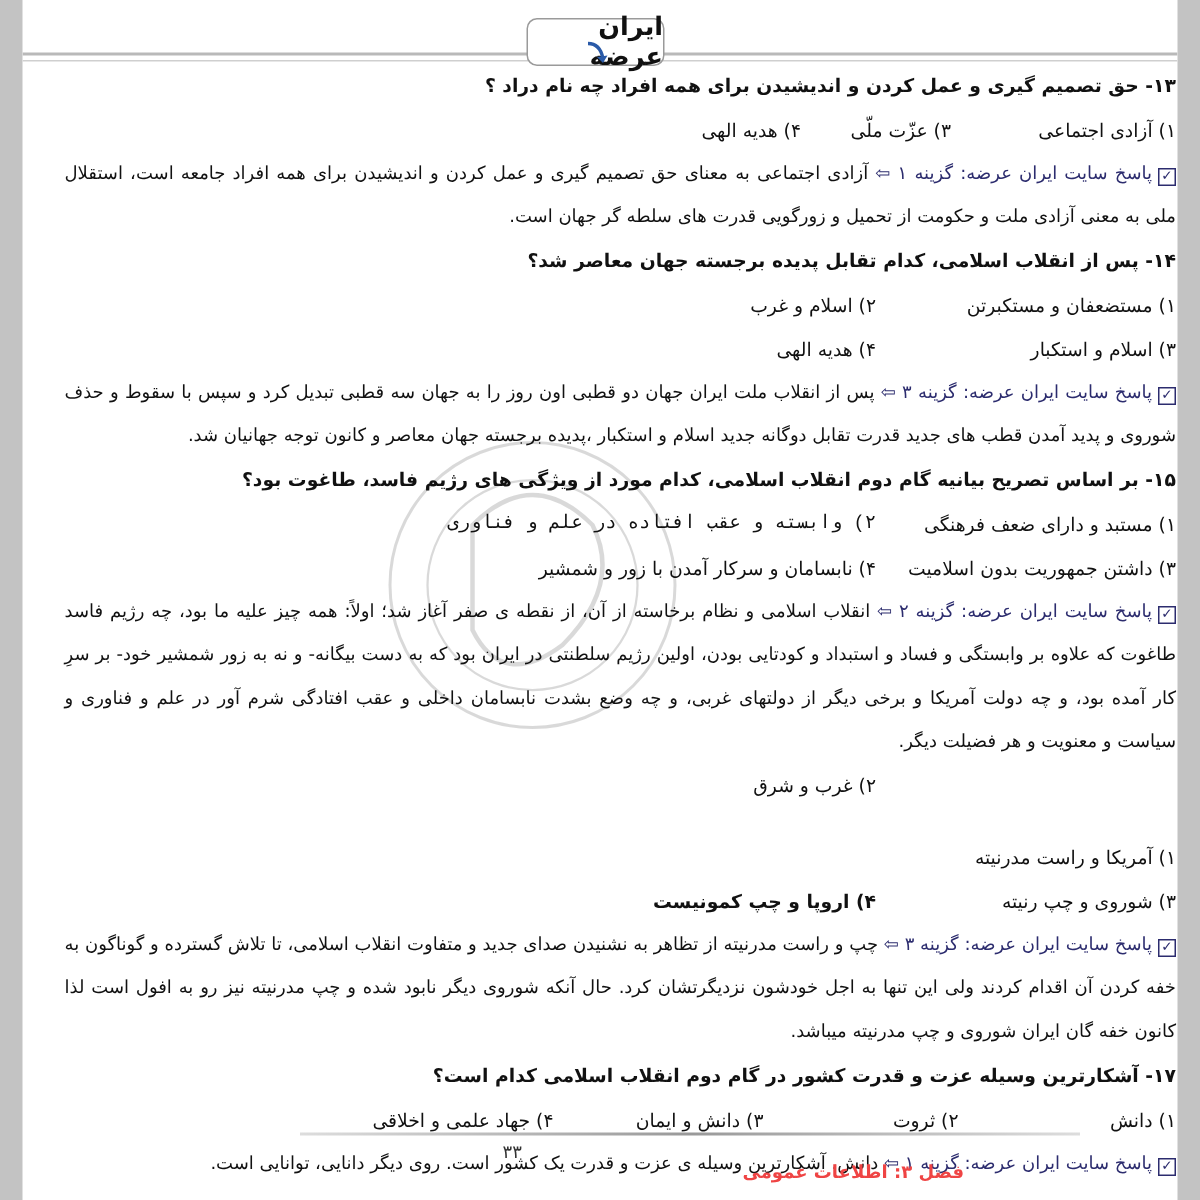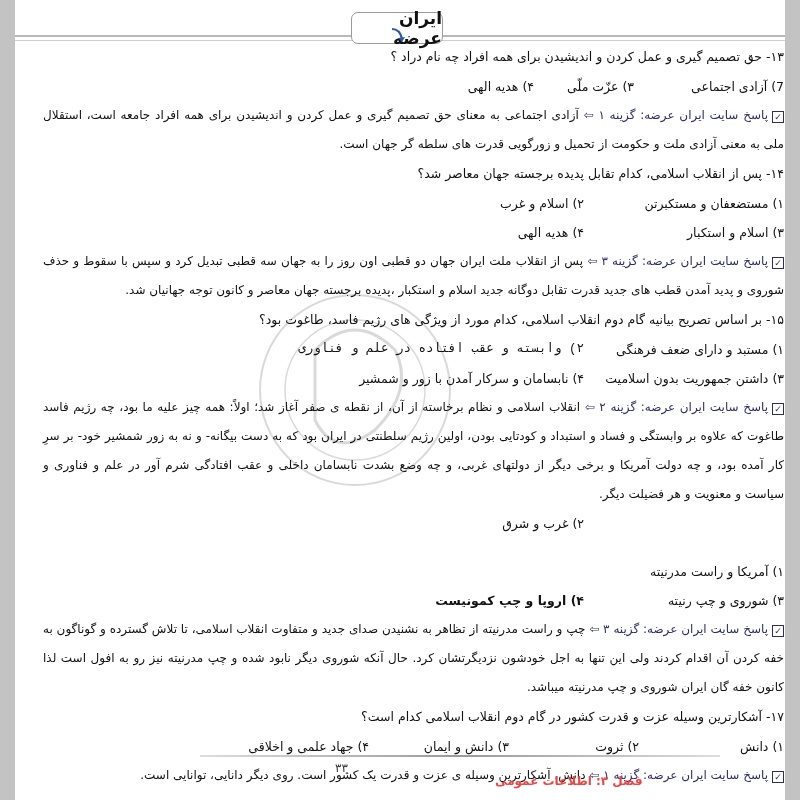--- a/index.html
+++ b/index.html
@@ -7,21 +7,21 @@
          font-family:"DejaVu Sans", sans-serif; }
   .page { position:absolute; left:15px; top:0; width:770px; height:800px; background:#fff; overflow:hidden; }
   .header { position:absolute; left:0; right:0; top:12px; height:40px; }
   .hline { position:absolute; left:0; right:0; height:2px; background:#b9b9b9; }
   .hline.a { top:23px; } .hline.b { top:28px; height:1px; background:#cfcfcf; }
   .logo { position:absolute; left:336px; top:0; width:90px; height:30px; background:#fff;
           border:1.5px solid #9a9a9a; border-radius:7px; display:flex; align-items:center; justify-content:center;
           font-weight:bold; font-size:17px; color:#111; direction:rtl; font-family:"DejaVu Sans", sans-serif; }
   .logo .arrow { position:absolute; left:38px; top:14px; width:18px; height:16px; }
   .content { position:absolute; left:28px; width:741px; top:42px; direction:rtl; text-align:right; color:#111; }
-  .q { font-weight:normal; font-size:12.5px; line-height:30px; }
+  .q { font-weight:bold; font-size:12.5px; line-height:30px; }
   .opts { display:flex; font-size:12.5px; line-height:29px; }
   .opts span { display:inline-block; }
   .ans { font-size:12px; line-height:29px; text-align:justify; }
   .ans .lbl { color:#2c2c6e; }
   .chk { display:inline-block; width:10px; height:10px; border:1px solid #2c2c6e; margin-left:4px; position:relative; top:1px; font-size:9px; line-height:10px; text-align:center; color:#2c2c6e; }
   .watermark { position:absolute; left:240px; top:290px; width:200px; height:200px; opacity:0.18; pointer-events:none; }
   .footer-line { position:absolute; left:185px; top:755px; width:520px; height:2px;
        background:linear-gradient(90deg,#ddd,#999 50%,#ddd); }
   .page-num { position:absolute; left:320px; top:761px; font-size:12px; color:#333; }
   .chapter { position:absolute; left:480px; top:774px; font-size:12px; font-weight:bold; color:#ef4444; direction:rtl; }
@@ -44,21 +44,21 @@
 
   <svg class="watermark" viewBox="0 0 200 200">
     <circle cx="100" cy="100" r="95" fill="none" stroke="#333" stroke-width="2"></circle>
     <circle cx="100" cy="100" r="70" fill="none" stroke="#333" stroke-width="1.5"></circle>
     <path d="M60 60 Q100 20 140 60 Q160 100 120 140 Q80 170 60 130 Z" fill="none" stroke="#333" stroke-width="3"></path>
   </svg>
 
   <div class="content" id="content">
       <div class="q">۱۳- حق تصمیم گیری و عمل کردن و اندیشیدن برای همه افراد چه نام دراد ؟</div>
       <div class="opts">
-        <span style="width: 150px;">7) آزادی اجتماعی</span>
+        <span style="width: 150px;">۱) آزادی اجتماعی</span>
         <span style="width: 100px;">۳) عزّت ملّی</span>
         <span style="width: auto;">۴) هدیه الهی</span>
       </div>
       <div class="ans"><span class="chk">✓</span><span class="lbl">پاسخ سایت ایران عرضه:</span> <span class="lbl">گزینه ۱ ⇦</span> <span>آزادی اجتماعی به معنای حق تصمیم گیری و عمل کردن و اندیشیدن برای همه افراد جامعه است، استقلال ملی به معنی آزادی ملت و حکومت از تحمیل و زورگویی قدرت های سلطه گر جهان است.</span></div>
       <div class="q">۱۴- پس از انقلاب اسلامی، کدام تقابل پدیده برجسته جهان معاصر شد؟</div>
       <div class="opts">
         <span style="width: 200px;">۱) مستضعفان و مستکبرتن</span>
         <span style="width: auto;">۲) اسلام و غرب</span>
       </div>
       <div class="opts">

